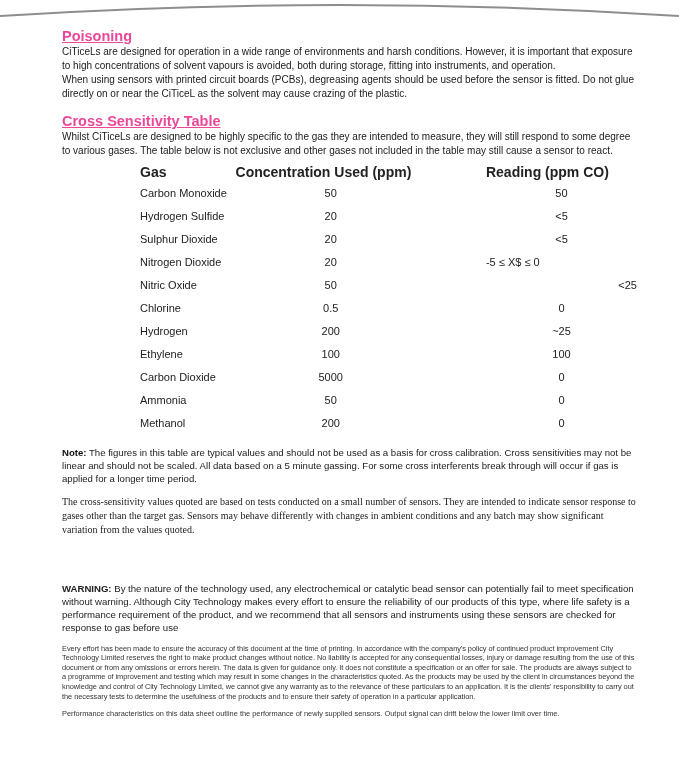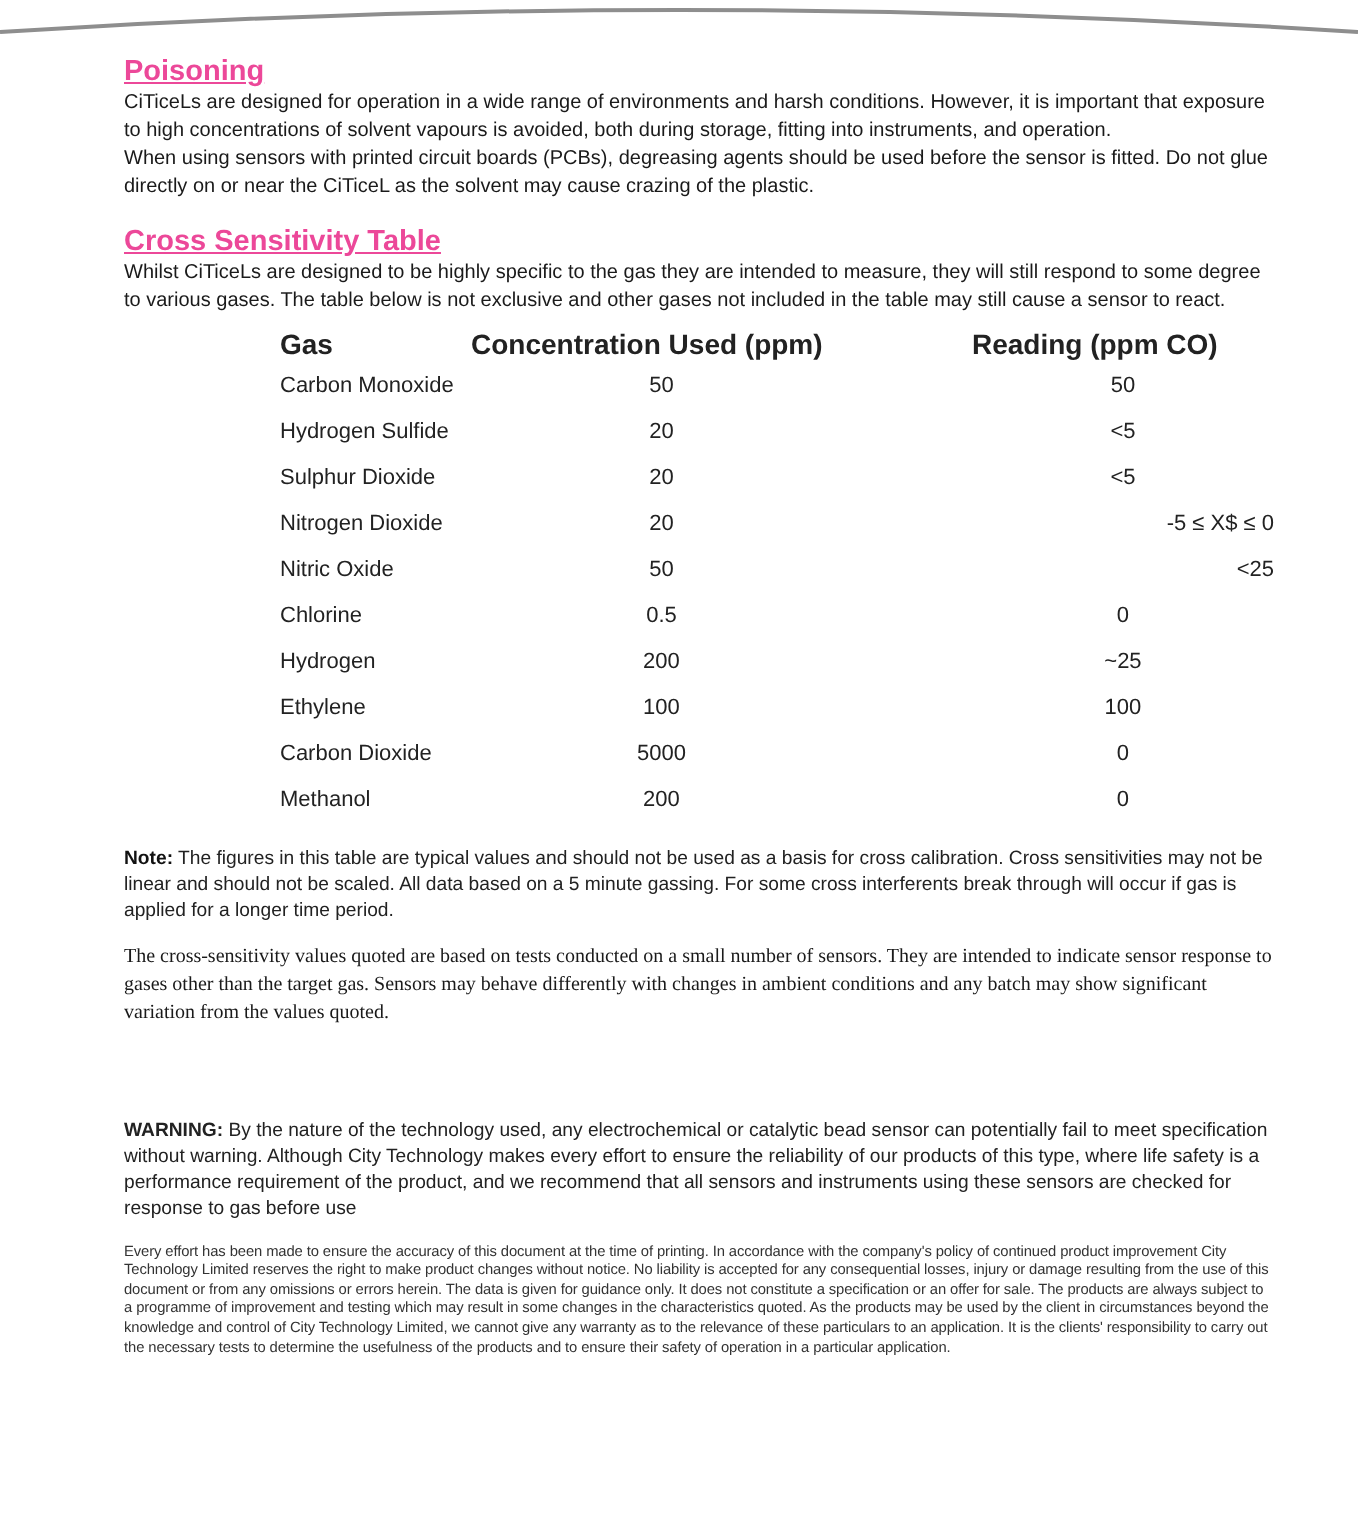--- a/index.html
+++ b/index.html
@@ -141,21 +141,21 @@
             <td class="col-read" style="text-align: center;">&lt;5</td>
           </tr>
           <tr>
             <td class="col-gas">Sulphur Dioxide</td>
             <td class="col-conc" style="text-align: center; padding-right: 60px;">20</td>
             <td class="col-read" style="text-align: center;">&lt;5</td>
           </tr>
           <tr>
             <td class="col-gas">Nitrogen Dioxide</td>
             <td class="col-conc" style="text-align: center; padding-right: 60px;">20</td>
-            <td class="col-read" style="text-align: right;">-5 ≤ X$ ≤ 0</td>
+            <td class="col-read" style="text-align: left;">-5 ≤ X$ ≤ 0</td>
           </tr>
           <tr>
             <td class="col-gas">Nitric Oxide</td>
             <td class="col-conc" style="text-align: center; padding-right: 60px;">50</td>
             <td class="col-read" style="text-align: right;">&lt;25</td>
           </tr>
           <tr>
             <td class="col-gas">Chlorine</td>
             <td class="col-conc" style="text-align: center; padding-right: 60px;">0.5</td>
             <td class="col-read" style="text-align: center;">0</td>
@@ -169,29 +169,35 @@
             <td class="col-gas">Ethylene</td>
             <td class="col-conc" style="text-align: center; padding-right: 60px;">100</td>
             <td class="col-read" style="text-align: center;">100</td>
           </tr>
           <tr>
             <td class="col-gas">Carbon Dioxide</td>
             <td class="col-conc" style="text-align: center; padding-right: 60px;">5000</td>
             <td class="col-read" style="text-align: center;">0</td>
           </tr>
           <tr>
+            <td class="col-gas">Ammonia</td>
+            <td class="col-conc" style="text-align: center; padding-right: 60px;">50</td>
+            <td class="col-read" style="text-align: center;">0</td>
+          </tr>
+          <tr>
             <td class="col-gas">Methanol</td>
             <td class="col-conc" style="text-align: center; padding-right: 60px;">200</td>
             <td class="col-read" style="text-align: center;">0</td>
           </tr>
         </tbody>
     </table>
 
     <p class="note"><b>Note:</b><span> The figures in this table are typical values and should not be used as a basis for cross calibration. Cross sensitivities may not be linear and should not be scaled. All data based on a 5 minute gassing. For some cross interferents break through will occur if gas is applied for a longer time period.</span></p>
 
     <p class="body quote">The cross-sensitivity values quoted are based on tests conducted on a small number of sensors. They are intended to indicate sensor response to gases other than the target gas. Sensors may behave differently with changes in ambient conditions and any batch may show significant variation from the values quoted.</p>
   </section>
 
   <p class="warning"><b>WARNING:</b><span> By the nature of the technology used, any electrochemical or catalytic bead sensor can potentially fail to meet specification without warning.  Although City Technology makes every effort to ensure the reliability of our products of this type, where life safety is a performance requirement of the product, and we recommend that all sensors and instruments using these sensors are checked for response to gas before use</span></p>
 
   <p class="disclaimer">Every effort has been made to ensure the accuracy of this document at the time of printing. In accordance with the company's policy of continued product improvement City Technology Limited reserves the right to make product changes without notice. No liability is accepted for any consequential losses, injury or damage resulting from the use of this document or from any omissions or errors herein. The data is given for guidance only. It does not constitute a specification or an offer for sale. The products are always subject to a programme of improvement and testing which may result in some changes in the characteristics quoted. As the products may be used by the client in circumstances beyond the knowledge and control of City Technology Limited, we cannot give any warranty as to the relevance of these particulars to an application. It is the clients' responsibility to carry out the necessary tests to determine the usefulness of the products and to ensure their safety of operation in a particular application.</p>
 
+  <p class="perf">Performance characteristics on this data sheet outline the performance of newly supplied sensors. Output signal can drift below the lower limit over time.</p>
 </div>
 
 </body></html>

